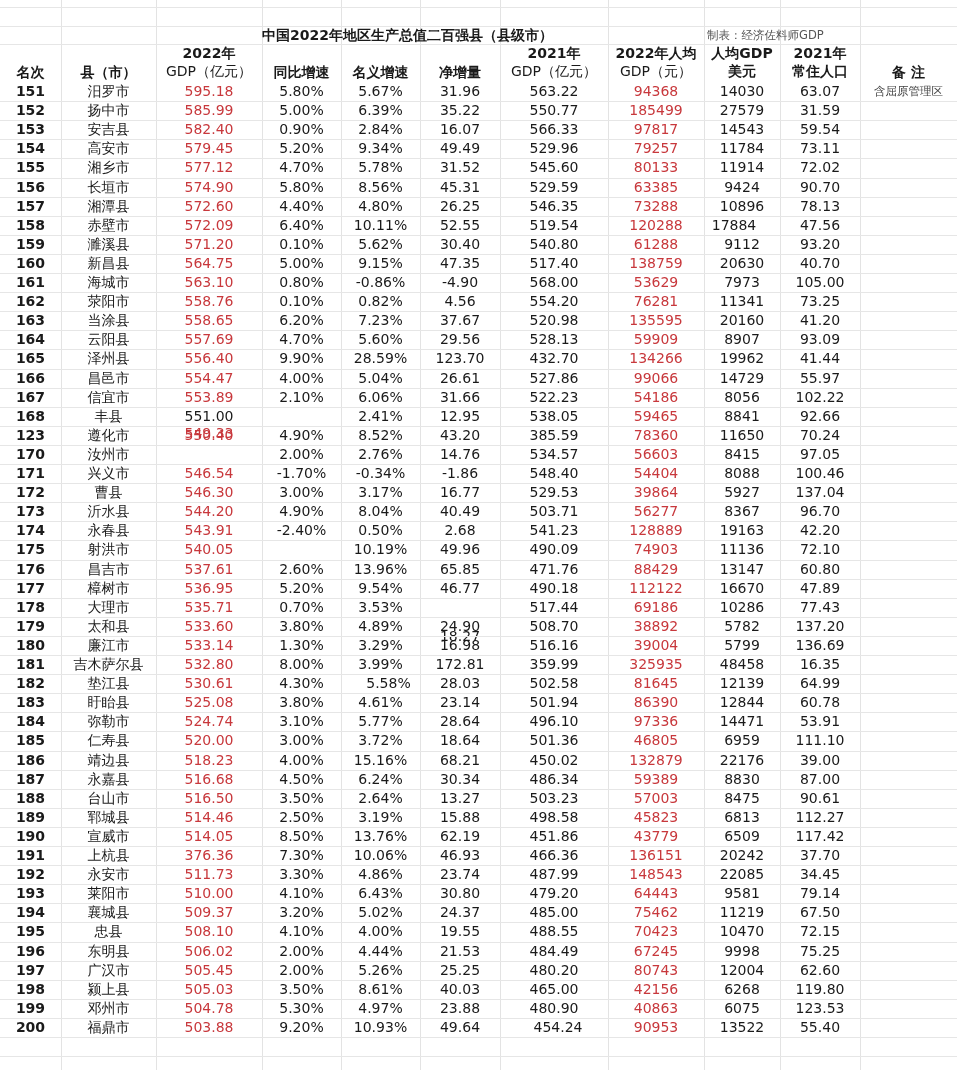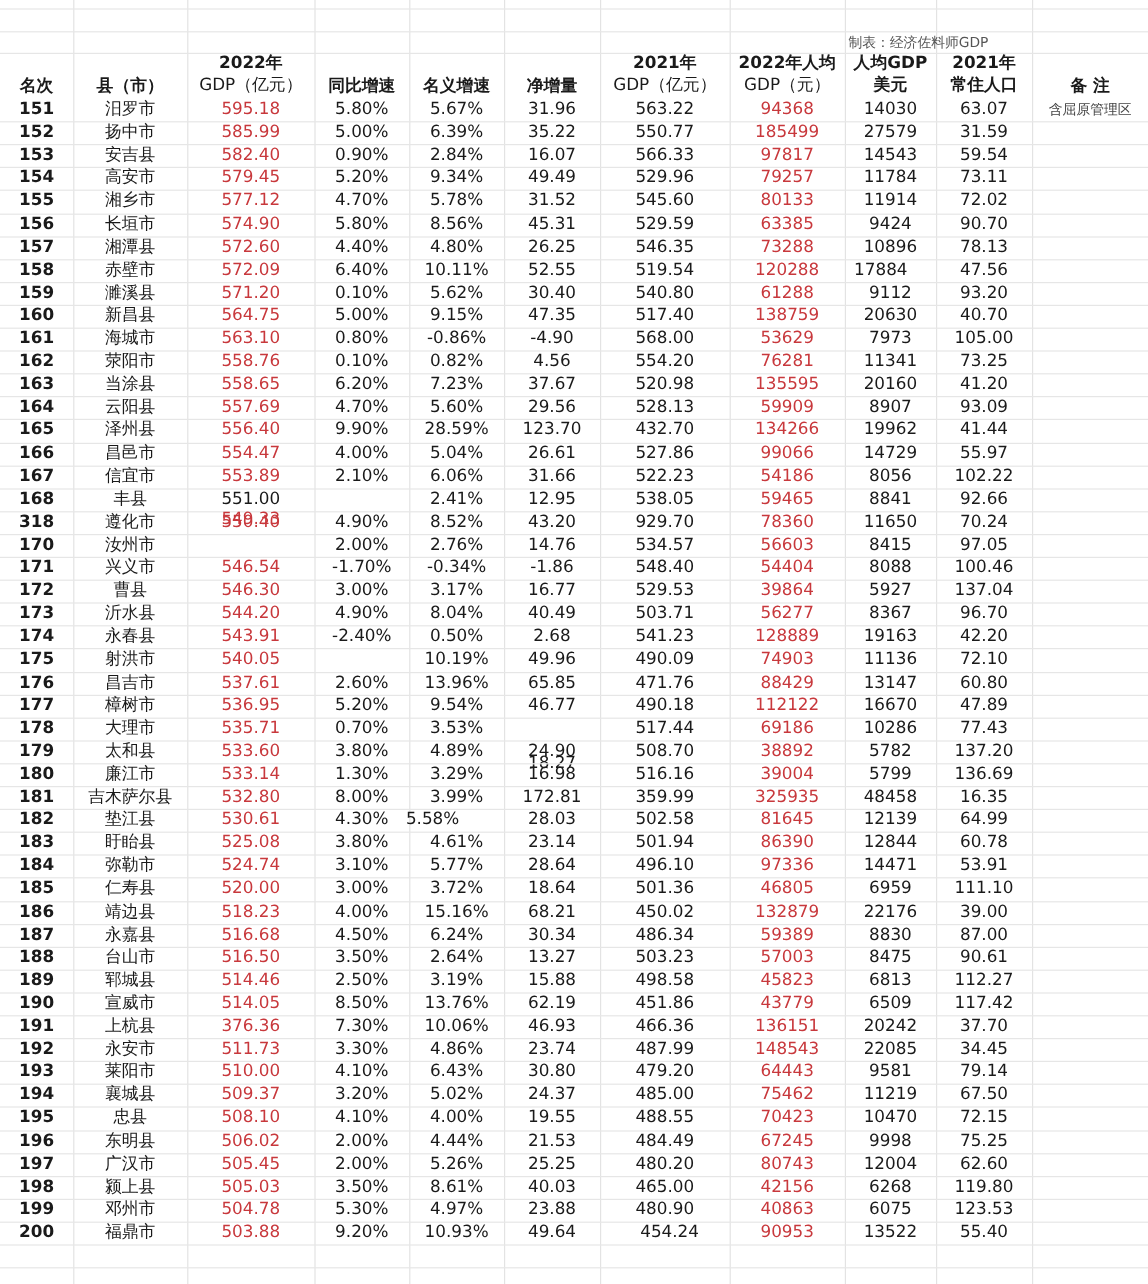--- a/index.html
+++ b/index.html
@@ -30,20 +30,21 @@
   <div class="vline" style="left:500px"></div>
   <div class="vline" style="left:608px"></div>
   <div class="vline" style="left:704px"></div>
   <div class="vline" style="left:780px"></div>
   <div class="vline" style="left:860px"></div>
 
   <div class="hline" style="top:7px"></div>
   <div class="hline" style="top:26px"></div>
   <div class="hline" style="top:44px"></div>
 
+  <div class="title">中国2022年地区生产总值二百强县（县级市）</div>
   <div class="credit">制表：经济佐料师GDP</div>
 
   <div class="hdr" style="left:156px;width:106px;top:44px">2022年</div>
   <div class="hdr" style="left:156px;width:106px;top:62px;font-weight:normal">GDP（亿元）</div>
   <div class="hdr" style="left:0;width:61px;top:63px">名次</div>
   <div class="hdr" style="left:61px;width:95px;top:63px">县（市）</div>
   <div class="hdr" style="left:262px;width:79px;top:63px">同比增速</div>
   <div class="hdr" style="left:341px;width:79px;top:63px">名义增速</div>
   <div class="hdr" style="left:420px;width:80px;top:63px">净增量</div>
   <div class="hdr" style="left:500px;width:108px;top:44px">2021年</div>
@@ -304,27 +305,27 @@
         <div class="cell " style="left:341px;width:79px;top:406.7px">2.41%</div>
         <div class="cell " style="left:420px;width:80px;top:406.7px">12.95</div>
         <div class="cell " style="left:500px;width:108px;top:406.7px">538.05</div>
         <div class="cell red" style="left:608px;width:96px;top:406.7px">59465</div>
         <div class="cell " style="left:704px;width:76px;top:406.7px">8841</div>
         <div class="cell " style="left:780px;width:80px;top:406.7px">92.66</div>
         <div class="cell note" style="left:860px;width:97px;top:406.7px"></div>
       </div>
       <div class="hline" style="top:444.9px"></div>
       <div>
-        <div class="cell bold" style="left:0px;width:61px;top:425.8px">318</div>
+        <div class="cell bold" style="left:0px;width:61px;top:425.8px">123</div>
         <div class="cell " style="left:61px;width:95px;top:425.8px">遵化市</div>
         <div class="cell red" style="left:156px;width:106px;top:425.8px">550.40</div>
         <div class="cell " style="left:262px;width:79px;top:425.8px">4.90%</div>
         <div class="cell " style="left:341px;width:79px;top:425.8px">8.52%</div>
         <div class="cell " style="left:420px;width:80px;top:425.8px">43.20</div>
-        <div class="cell " style="left:500px;width:108px;top:425.8px">929.70</div>
+        <div class="cell " style="left:500px;width:108px;top:425.8px">385.59</div>
         <div class="cell red" style="left:608px;width:96px;top:425.8px">78360</div>
         <div class="cell " style="left:704px;width:76px;top:425.8px">11650</div>
         <div class="cell " style="left:780px;width:80px;top:425.8px">70.24</div>
         <div class="cell note" style="left:860px;width:97px;top:425.8px"></div>
       </div>
       <div class="hline" style="top:464.0px"></div>
       <div>
         <div class="cell bold" style="left:0px;width:61px;top:444.9px">170</div>
         <div class="cell " style="left:61px;width:95px;top:444.9px">汝州市</div>
         <div class="cell red" style="left:156px;width:106px;top:424px">549.33</div>
@@ -490,21 +491,21 @@
         <div class="cell " style="left:704px;width:76px;top:655.0px">48458</div>
         <div class="cell " style="left:780px;width:80px;top:655.0px">16.35</div>
         <div class="cell note" style="left:860px;width:97px;top:655.0px"></div>
       </div>
       <div class="hline" style="top:693.2px"></div>
       <div>
         <div class="cell bold" style="left:0px;width:61px;top:674.1px">182</div>
         <div class="cell " style="left:61px;width:95px;top:674.1px">垫江县</div>
         <div class="cell red" style="left:156px;width:106px;top:674.1px">530.61</div>
         <div class="cell " style="left:262px;width:79px;top:674.1px">4.30%</div>
-        <div class="cell " style="left:321px;width:79px;top:674.1px">5.58%</div>
+        <div class="cell " style="left:349px;width:79px;top:674.1px">5.58%</div>
         <div class="cell " style="left:420px;width:80px;top:674.1px">28.03</div>
         <div class="cell " style="left:500px;width:108px;top:674.1px">502.58</div>
         <div class="cell red" style="left:608px;width:96px;top:674.1px">81645</div>
         <div class="cell " style="left:704px;width:76px;top:674.1px">12139</div>
         <div class="cell " style="left:780px;width:80px;top:674.1px">64.99</div>
         <div class="cell note" style="left:860px;width:97px;top:674.1px"></div>
       </div>
       <div class="hline" style="top:712.3px"></div>
       <div>
         <div class="cell bold" style="left:0px;width:61px;top:693.2px">183</div>

